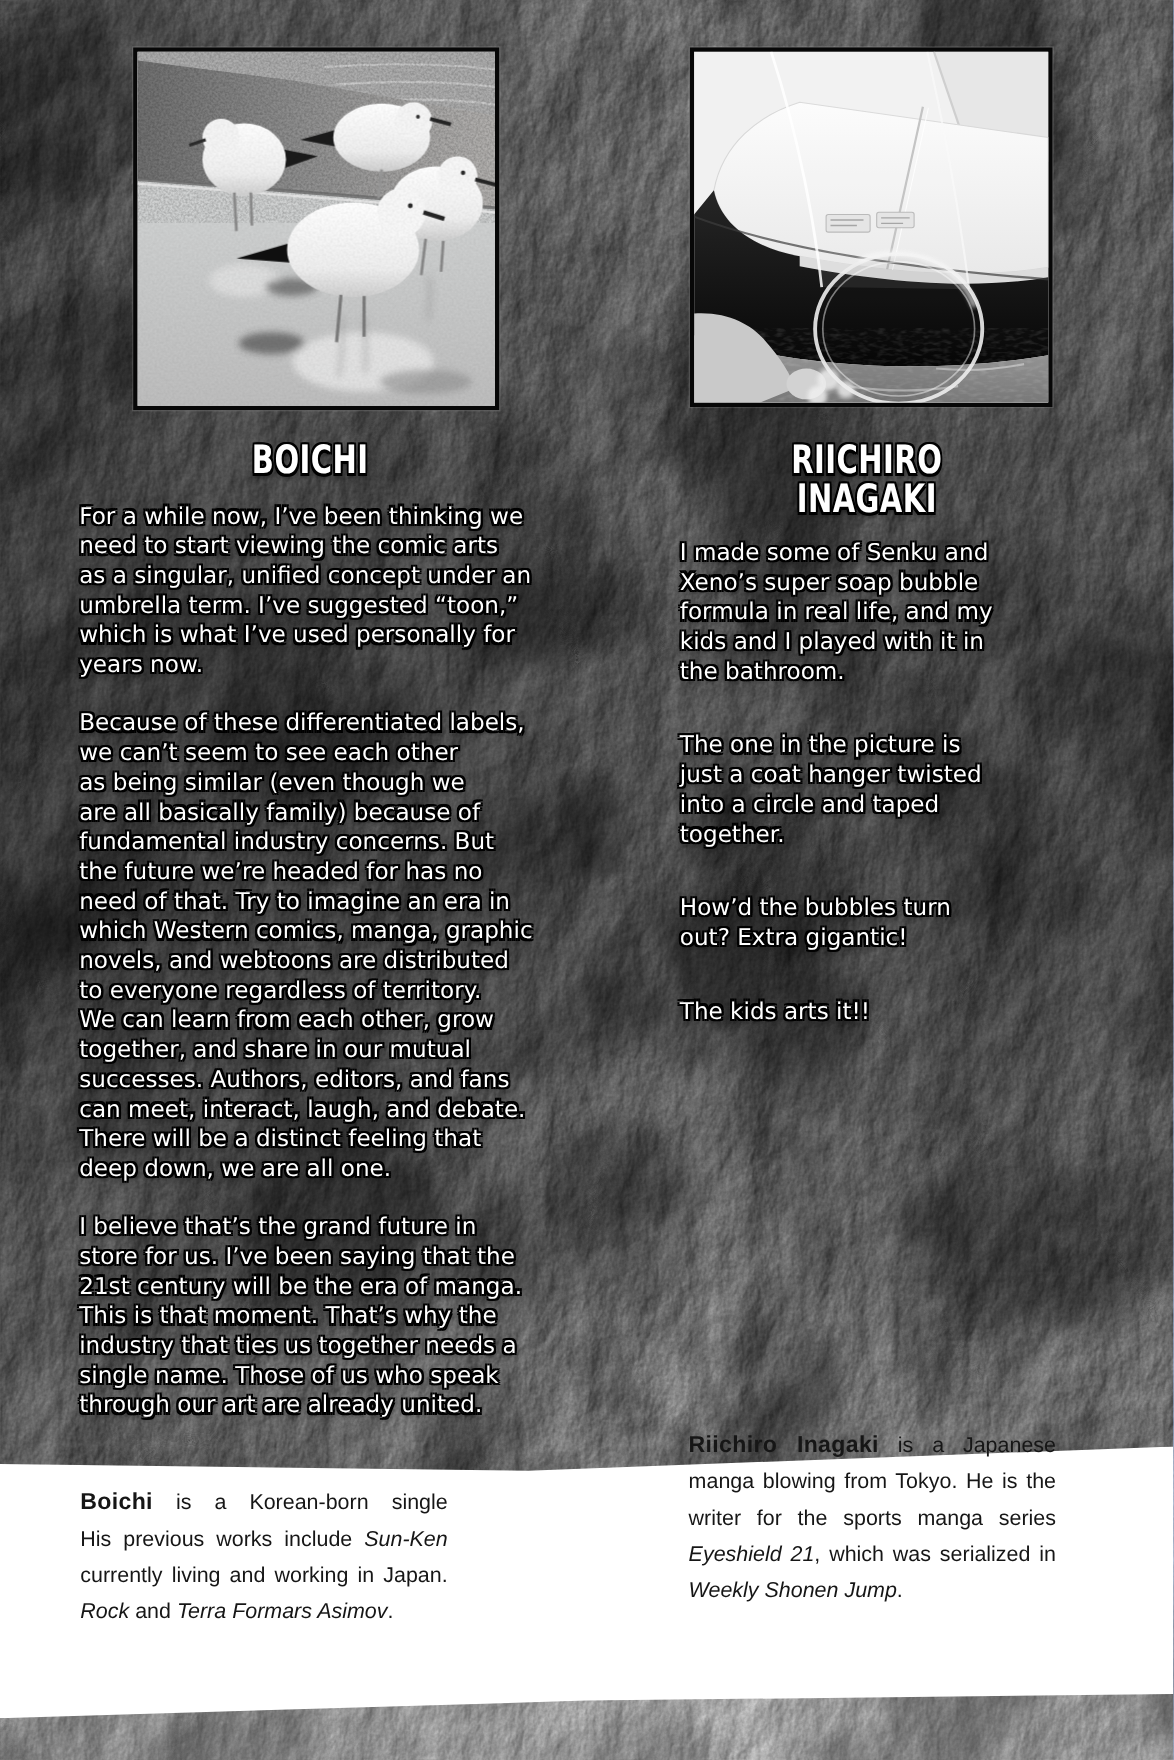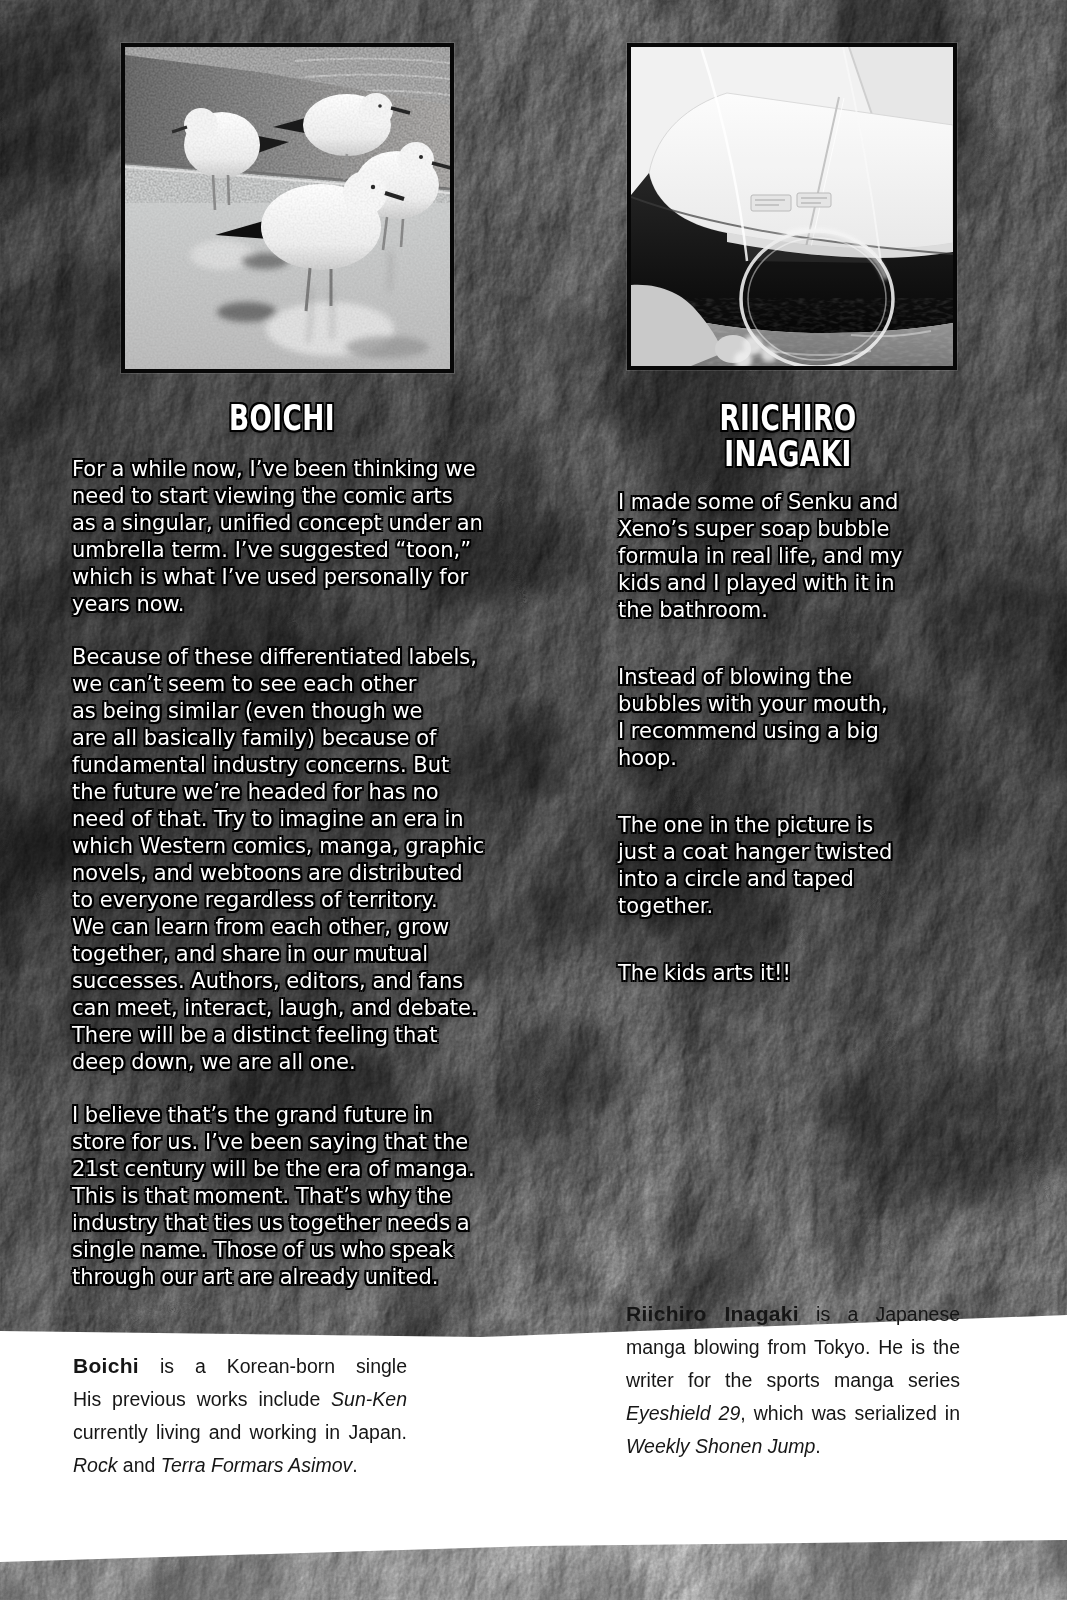--- a/index.html
+++ b/index.html
@@ -251,38 +251,36 @@
 through our art are already united.</p>
   </section>
 
   <section class="col col-right">
     <h2 class="author-heading outline-text">RIICHIRO INAGAKI</h2>
     <p class="outline-text">I made some of Senku and
 Xeno’s super soap bubble
 formula in real life, and my
 kids and I played with it in
 the bathroom.</p>
-    <p class="outline-text">Instead of blowing the
-bubbles with your mouth,
-I recommend using a big
-hoop.</p>
     <p class="outline-text">The one in the picture is
 just a coat hanger twisted
 into a circle and taped
 together.</p>
+    <p class="outline-text">How’d the bubbles turn
+out? Extra gigantic!</p>
     <p class="outline-text">The kids arts it!!</p>
   </section>
 
   <div class="bio bio-left">
       <div class="bio-line just"><span class="seg-bold">Boichi</span><span class="seg-normal"> is a Korean-born single</span></div>
       <div class="bio-line just"><span class="seg-normal">His previous works include </span><span class="seg-italic">Sun-Ken</span></div>
       <div class="bio-line just"><span class="seg-normal">currently living and working in Japan.</span></div>
       <div class="bio-line"><span class="seg-italic">Rock</span><span class="seg-normal"> and </span><span class="seg-italic">Terra Formars Asimov</span><span class="seg-normal">.</span></div>
     </div>
   <div class="bio bio-right">
       <div class="bio-line just"><span class="seg-bold">Riichiro Inagaki</span><span class="seg-normal"> is a Japanese</span></div>
       <div class="bio-line just"><span class="seg-normal">manga blowing from Tokyo. He is the</span></div>
       <div class="bio-line just"><span class="seg-normal">writer for the sports manga series</span></div>
-      <div class="bio-line just"><span class="seg-italic">Eyeshield 29</span><span class="seg-normal">, which was serialized in</span></div>
+      <div class="bio-line just"><span class="seg-italic">Eyeshield 21</span><span class="seg-normal">, which was serialized in</span></div>
       <div class="bio-line"><span class="seg-italic">Weekly Shonen Jump</span><span class="seg-normal">.</span></div>
     </div>
 
 </div>
 
 </body></html>

